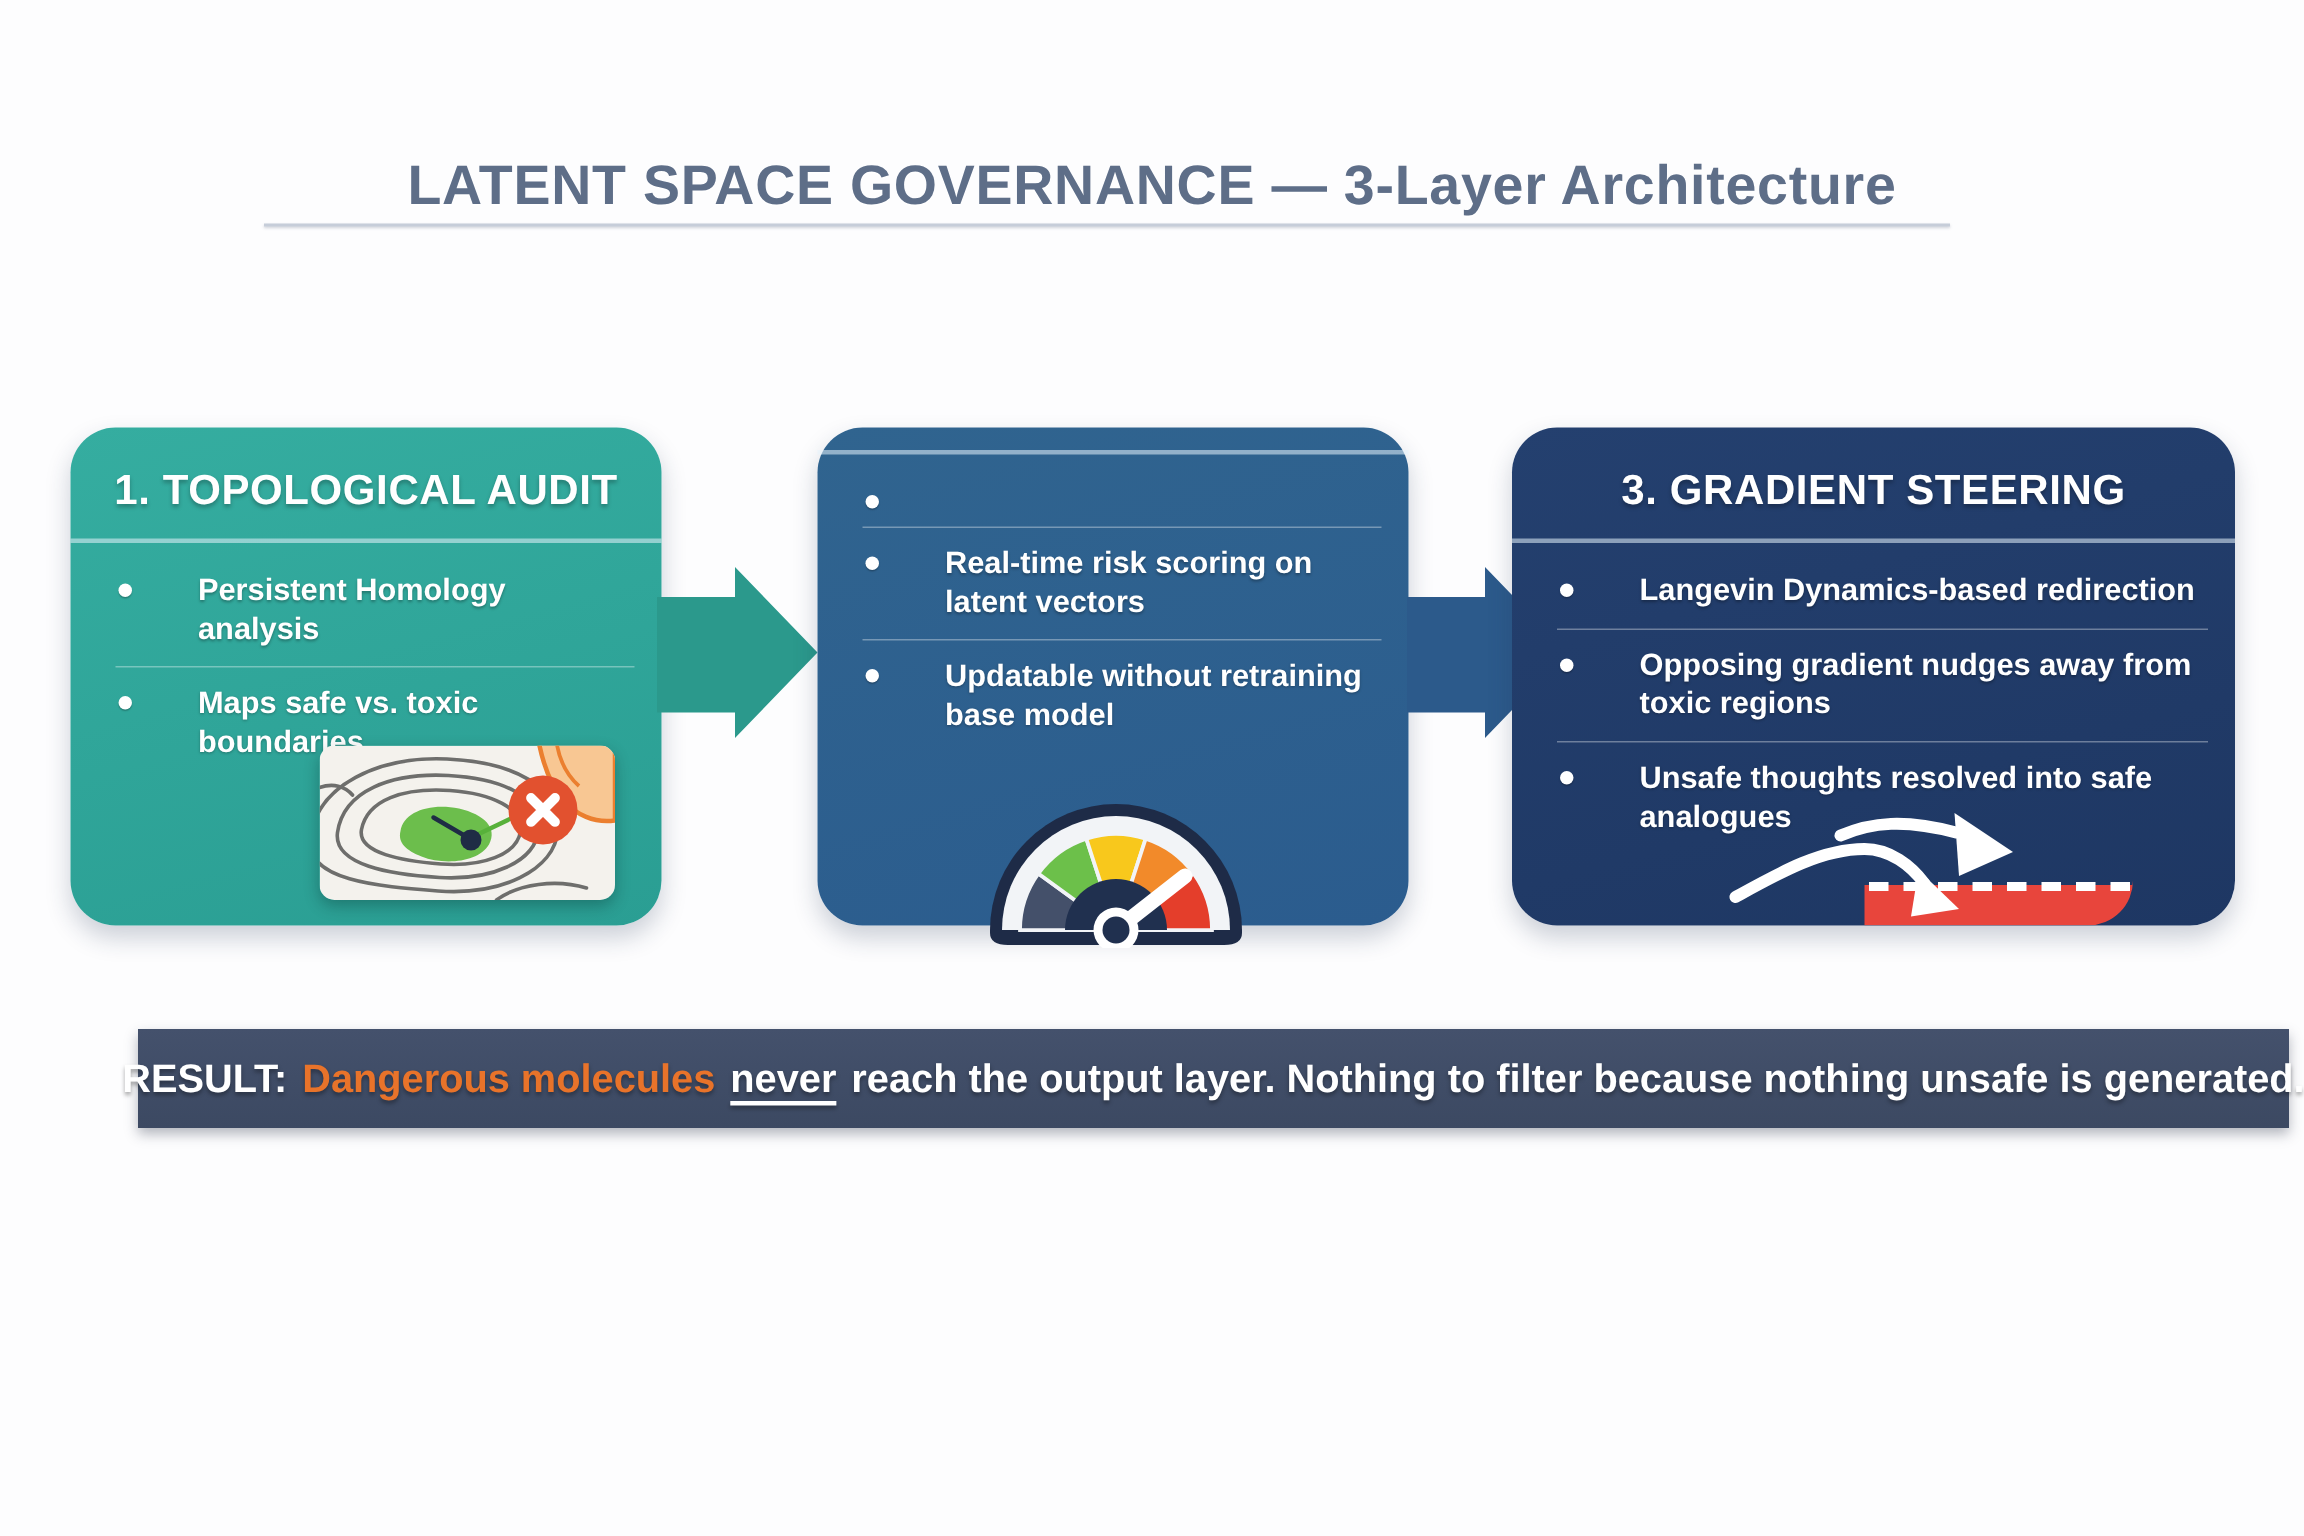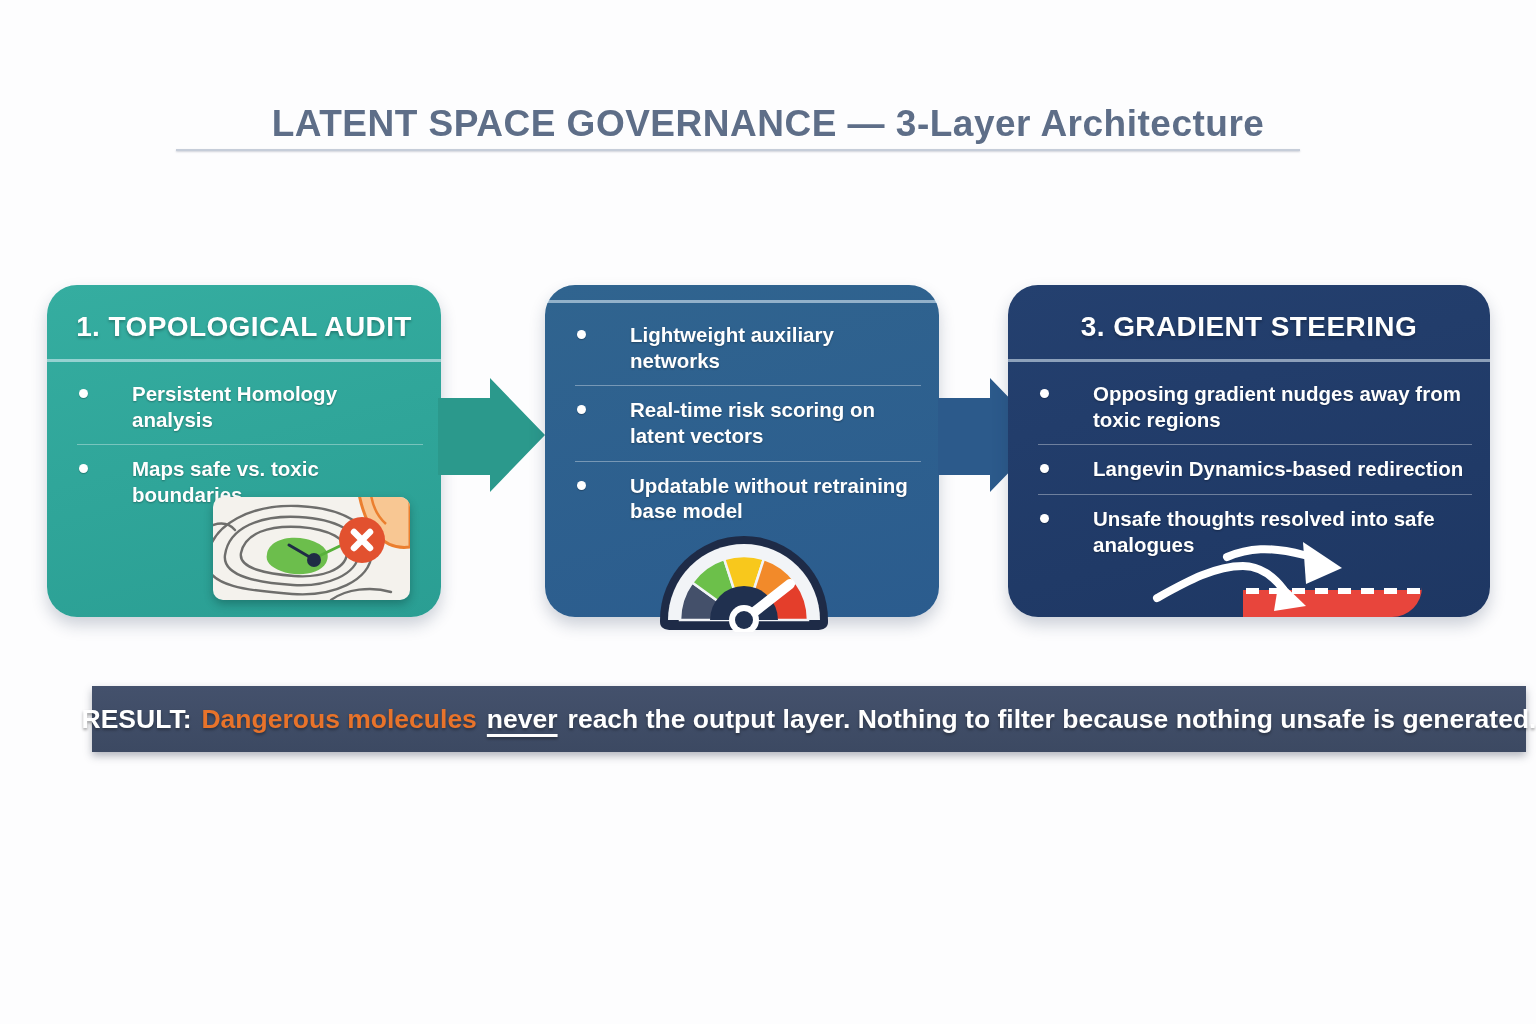--- a/index.html
+++ b/index.html
@@ -131,21 +131,20 @@
     <svg width="108" height="118" viewBox="0 0 108 118" xmlns="http://www.w3.org/2000/svg">
       <polygon points="0,22 52,22 52,2 107,59 52,116 52,99 0,99" fill="#2b998c"></polygon>
     </svg>
   </div>
 
   <section class="card card-2">
     <div class="card-rule"></div>
     <ul class="bullets">
       <li>
         <span class="dot"></span>
-        <span>Lightweight auxiliary networks</span>
       </li>
       <li>
         <span class="dot"></span>
         <span>Real-time risk scoring on latent vectors</span>
       </li>
       <li>
         <span class="dot"></span>
         <span>Updatable without retraining base model</span>
       </li>
     </ul>
@@ -178,25 +177,25 @@
       <polygon points="0,22 52,22 52,2 107,59 52,116 52,99 0,99" fill="#2c5a8b"></polygon>
     </svg>
   </div>
 
   <section class="card card-3">
     <h2>3. GRADIENT STEERING</h2>
     <div class="card-rule"></div>
     <ul class="bullets">
       <li>
         <span class="dot"></span>
+        <span>Langevin Dynamics-based redirection</span>
+      </li>
+      <li>
+        <span class="dot"></span>
         <span>Opposing gradient nudges away from toxic regions</span>
-      </li>
-      <li>
-        <span class="dot"></span>
-        <span>Langevin Dynamics-based redirection</span>
       </li>
       <li>
         <span class="dot"></span>
         <span>Unsafe thoughts resolved into safe analogues</span>
       </li>
     </ul>
     <div class="steer-icon">
       <svg width="414" height="332" viewBox="0 0 414 332" xmlns="http://www.w3.org/2000/svg">
 
         <path d="M235,305 L414,305 L414,302 A30,30 0 0 1 384,332 L235,332 Z" fill="#e8453c"></path>

